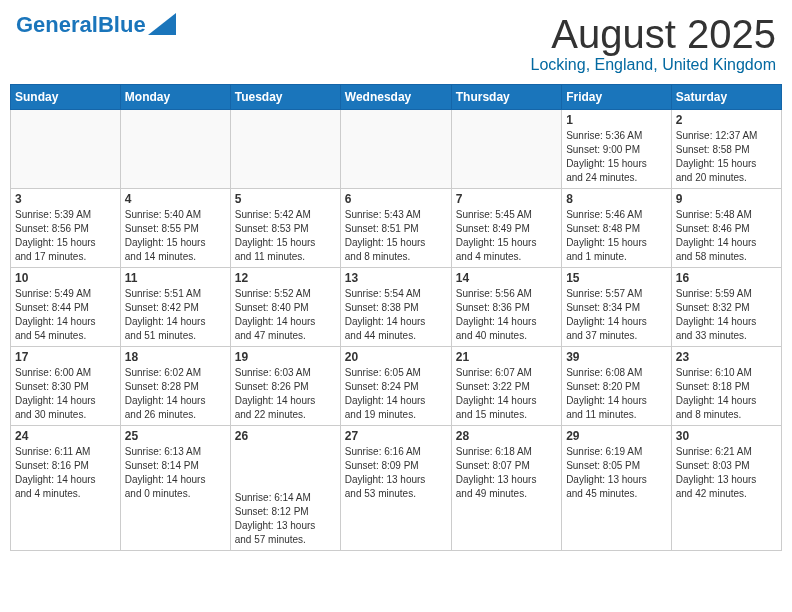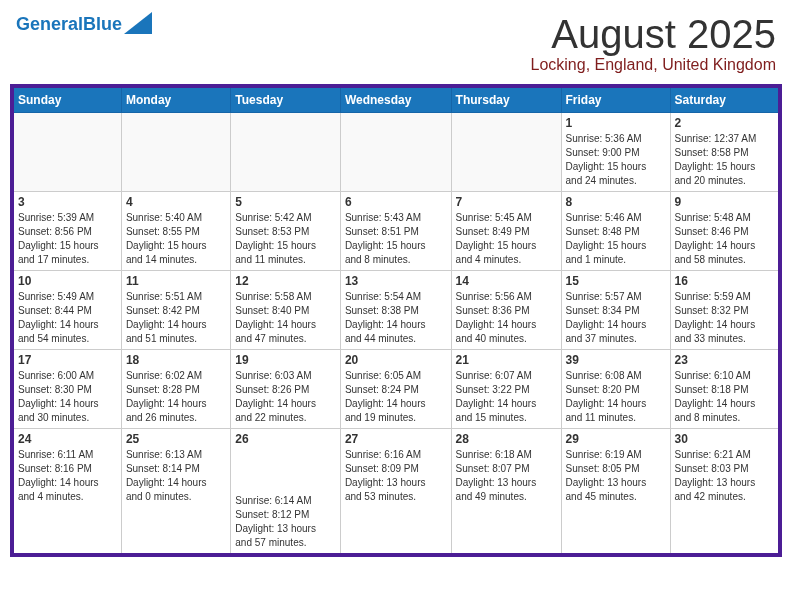--- a/index.html
+++ b/index.html
@@ -16,43 +16,43 @@
       align-items: flex-start;
       margin-bottom: 6px;
       padding: 4px 6px;
     }
     .logo {
       display: flex;
       flex-direction: column;
       align-items: flex-start;
     }
     .logo-text {
-      font-size: 18px;
+      font-size: 22px;
       font-weight: bold;
       color: #333;
       line-height: 1;
     }
     .logo-text span { color: #1a75bb; }
     .title-area { text-align: right; }
     .month-title {
       font-size: 40px;
       font-weight: normal;
       color: #333;
       line-height: 1;
     }
     .location-title {
       font-size: 16px;
-      color: #7f1d1d;
+      color: #0369a1;
       margin-top: 2px;
       margin-left: 16px;
     }
     .calendar {
       width: 100%;
       border-collapse: collapse;
-      border: 4px solid #4c1d95;
+      border: 1px solid #4c1d95;
       padding-left: 28px;
     }
     .calendar th {
       background: #1a75bb;
       color: #fff;
       font-size: 12px;
       font-weight: bold;
       padding: 5px 4px;
       text-align: left;
       border: 1px solid #1565a8;
@@ -198,21 +198,21 @@
         </td>
         <td>
           <span class="day-number">11</span>
           <div class="day-info" style="white-space: pre-line;">Sunrise: 5:51 AM
 Sunset: 8:42 PM
 Daylight: 14 hours
 and 51 minutes.</div>
         </td>
         <td>
           <span class="day-number">12</span>
-          <div class="day-info" style="white-space: pre-line;">Sunrise: 5:58 AM
+          <div class="day-info" style="white-space: pre-line;">Sunrise: 5:52 AM
 Sunset: 8:40 PM
 Daylight: 14 hours
 and 47 minutes.</div>
         </td>
         <td>
           <span class="day-number">13</span>
           <div class="day-info" style="white-space: pre-line;">Sunrise: 5:54 AM
 Sunset: 8:38 PM
 Daylight: 14 hours
 and 44 minutes.</div>

